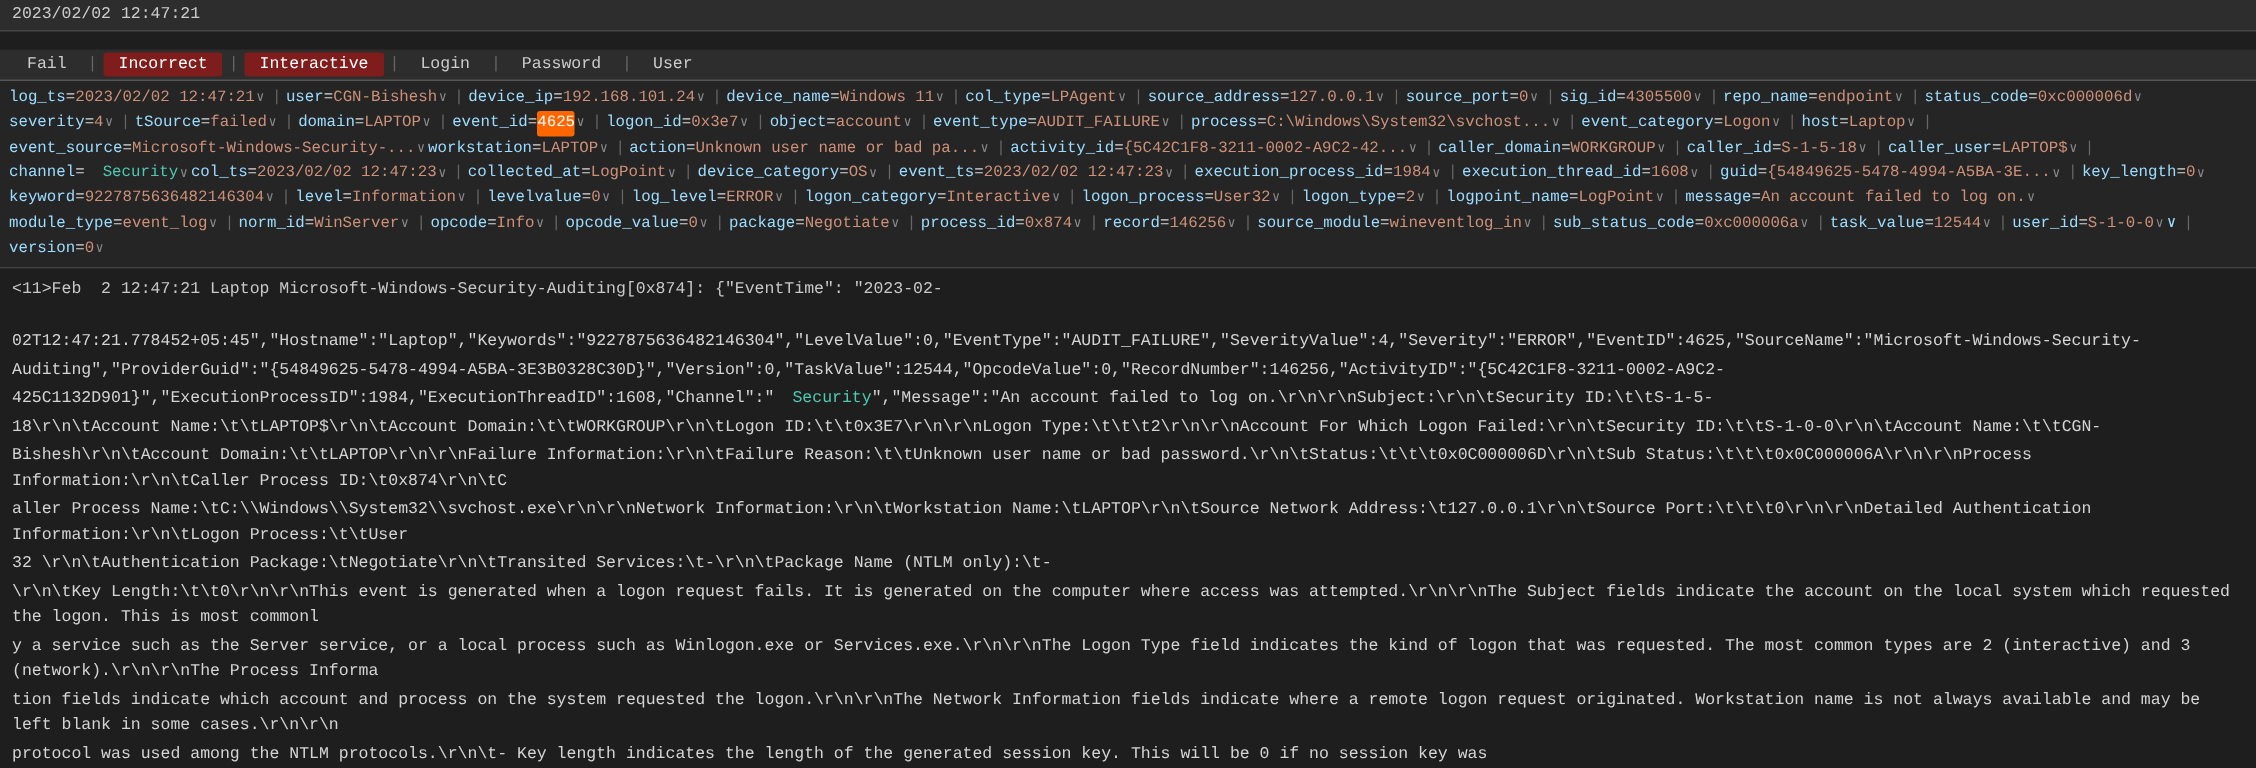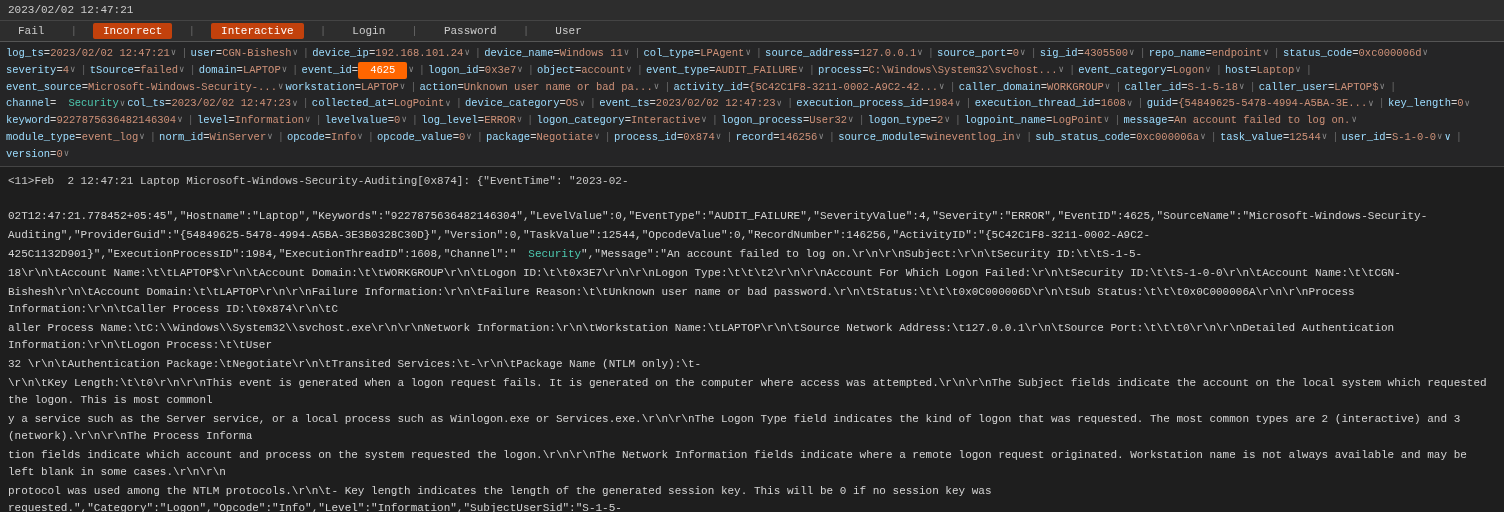--- a/index.html
+++ b/index.html
@@ -27,32 +27,33 @@
     .timestamp {
       color: #cccccc;
       font-size: 11px;
     }
     .tab-row {
       display: flex;
       align-items: center;
       padding: 2px 8px;
       background: #2d2d2d;
       border-bottom: 1px solid #555;
-      gap: 16px;
+      gap: 4px;
+      margin-top: 12px;
     }
     .tab-item {
       padding: 2px 10px;
       color: #cccccc;
       font-size: 11px;
       cursor: pointer;
       border-radius: 2px;
     }
     .tab-item.active {
       color: #ffffff;
-      background: #c2410c;
+      background: #7f1d1d;
     }
     .tab-separator {
       color: #666;
       font-size: 11px;
     }
     .fields-row {
       display: flex;
       flex-wrap: wrap;
       padding: 3px 6px;
       background: #252526;
@@ -82,21 +83,21 @@
       cursor: pointer;
       margin-left: 1px;
     }
     .field-sep {
       color: #666;
       margin: 0 3px;
     }
     .event-id-highlight {
       background: #ff6600;
       color: #ffffff;
-      padding: 0 12px;
+      padding: 0 0;
       border-radius: 2px;
     }
     .content-area {
       padding: 6px 8px;
       background: #1e1e1e;
       color: #d4d4d4;
       font-size: 11px;
       line-height: 1.55;
       overflow: hidden;
     }

